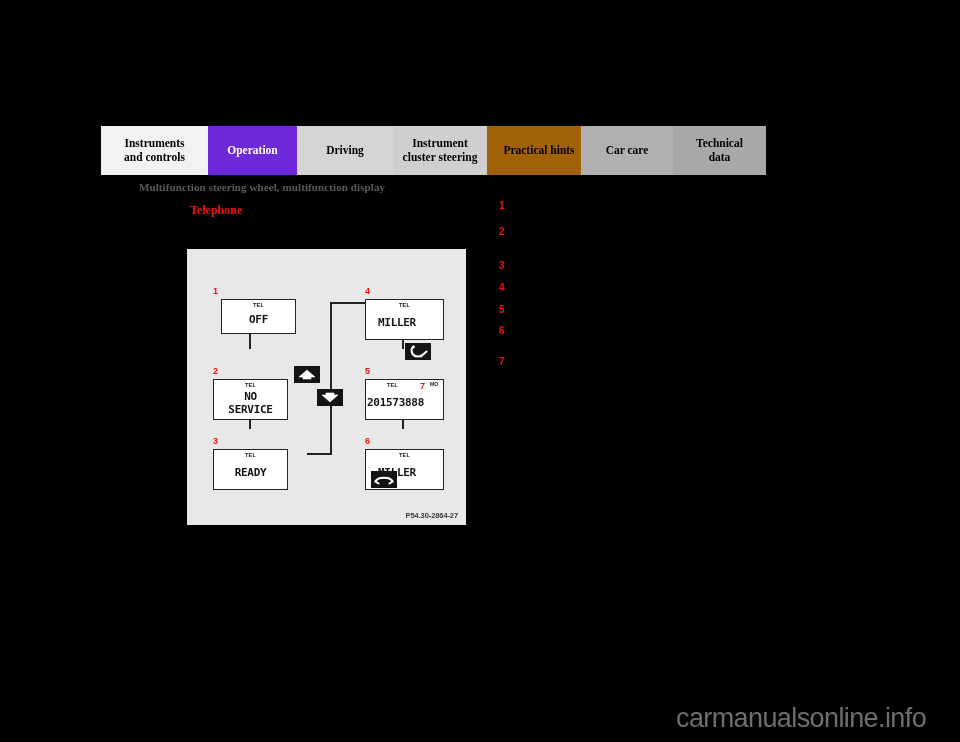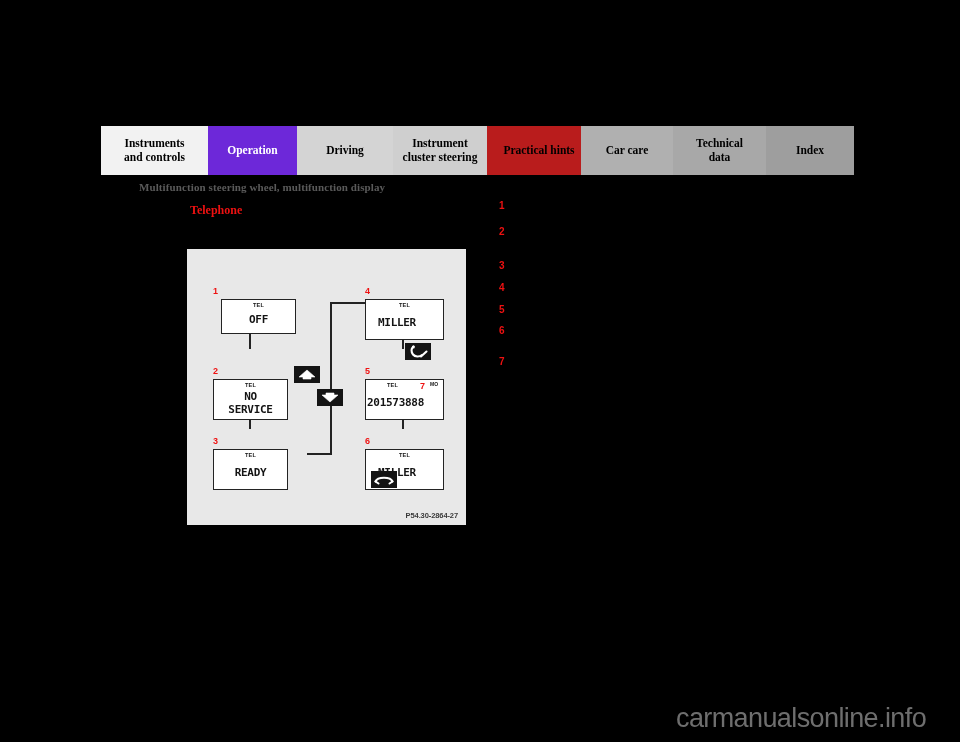--- a/index.html
+++ b/index.html
@@ -212,25 +212,24 @@
 </head>
 <body style="background: rgb(0, 0, 0);">
 
 <div id="tabbar">
   <div class="tab" style="background: rgb(242, 242, 242); flex: 0 0 107px;"><span>Instruments
 and controls</span></div>
   <div class="tab active" style="background: #6d28d9; flex: 0 0 89px;"><span>Operation</span></div>
   <div class="tab" style="background: rgb(212, 212, 212); flex: 0 0 96px;"><span>Driving</span></div>
   <div class="tab" style="background: rgb(207, 207, 207); flex: 0 0 94px;"><span>Instrument
 cluster steering</span></div>
-  <div class="tab" style="background: #b91c1c; flex: 0 0 94px; padding-left: 12px;"><span>Practical hints</span></div>
+  <div class="tab" style="background: #a16207; flex: 0 0 94px; padding-left: 12px;"><span>Practical hints</span></div>
   <div class="tab" style="background: rgb(176, 176, 176); flex: 0 0 92px;"><span>Car care</span></div>
   <div class="tab" style="background: rgb(168, 168, 168); flex: 0 0 93px;"><span>Technical
 data</span></div>
-  <div class="tab" style="background: rgb(158, 158, 158); flex: 0 0 88px;"><span>Index</span></div>
 </div>
 
 <div id="section-heading">Multifunction steering wheel, multifunction display</div>
 <div id="topic-heading" style="color: rgb(238, 17, 17);">Telephone</div>
 
 <div id="figure" style="background: rgb(232, 232, 232);">
 
   <div class="line" style="left:62px; top:74px; width:1.8px; height:26px;"></div>
   <div class="line" style="left:62px; top:154px; width:1.8px; height:26px;"></div>
   <div class="line" style="left:120px; top:204px; width:25px; height:1.8px;"></div>

